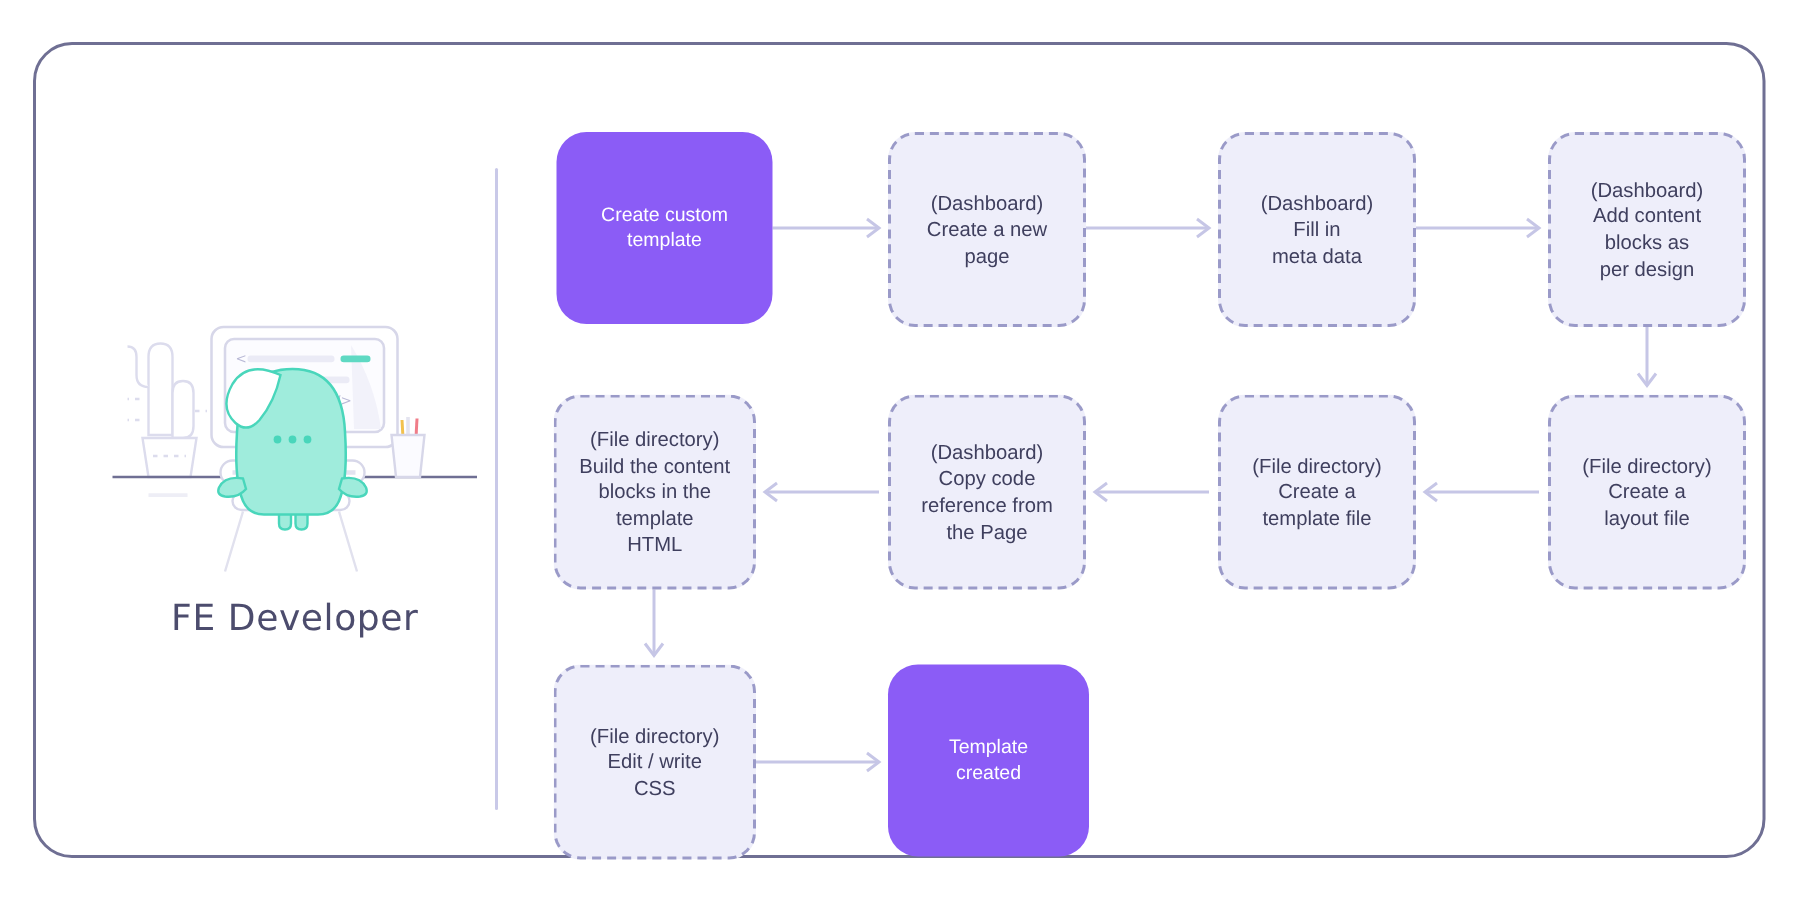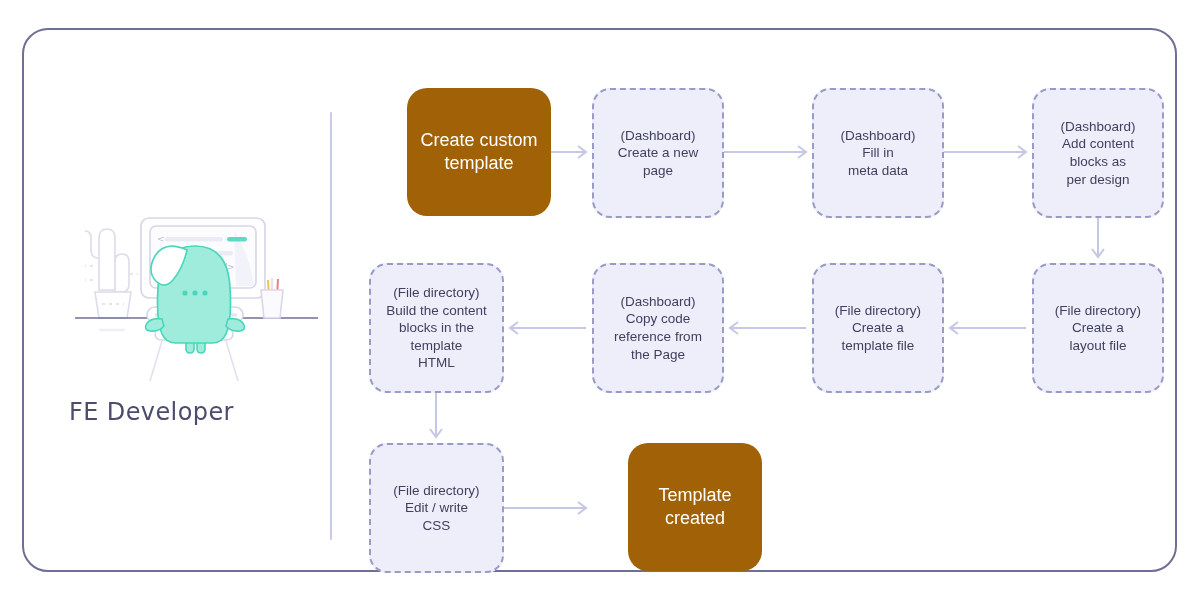--- a/index.html
+++ b/index.html
@@ -39,20 +39,21 @@
     left: 0;
     top: 0;
     width: 255px;
     height: 195px;
   }
   #persona-label {
     position: absolute;
     left: 0;
     top: 198px;
     width: 255px;
+    text-align: center;
     font-size: 24px;
     letter-spacing: 0.4px;
     color: #4c4c6d;
     font-family: "DejaVu Sans", sans-serif;
     white-space: nowrap;
   }
   #divider {
     position: absolute;
     left: 306px;
     top: 82px;
@@ -67,25 +68,24 @@
     box-sizing: border-box;
     display: flex;
     align-items: center;
     justify-content: center;
     text-align: center;
     border-radius: 18px;
     line-height: 1.30;
     padding: 6px 8px;
   }
   .node-terminal {
-    background: #a16207;
+    background: #8b5cf6;
     color: #ffffff;
-    font-size: 18px;
+    font-size: 13px;
     border-radius: 20px;
-    margin-left: 36px;
   }
   .node-step {
     background: #eeeefa;
     color: #3f3f5e;
     font-size: 13.5px;
     border: 2.5px dashed #9a9ac8;
     border-radius: 18px;
   }
   .node-text { white-space: pre-line; display: block; }
   

